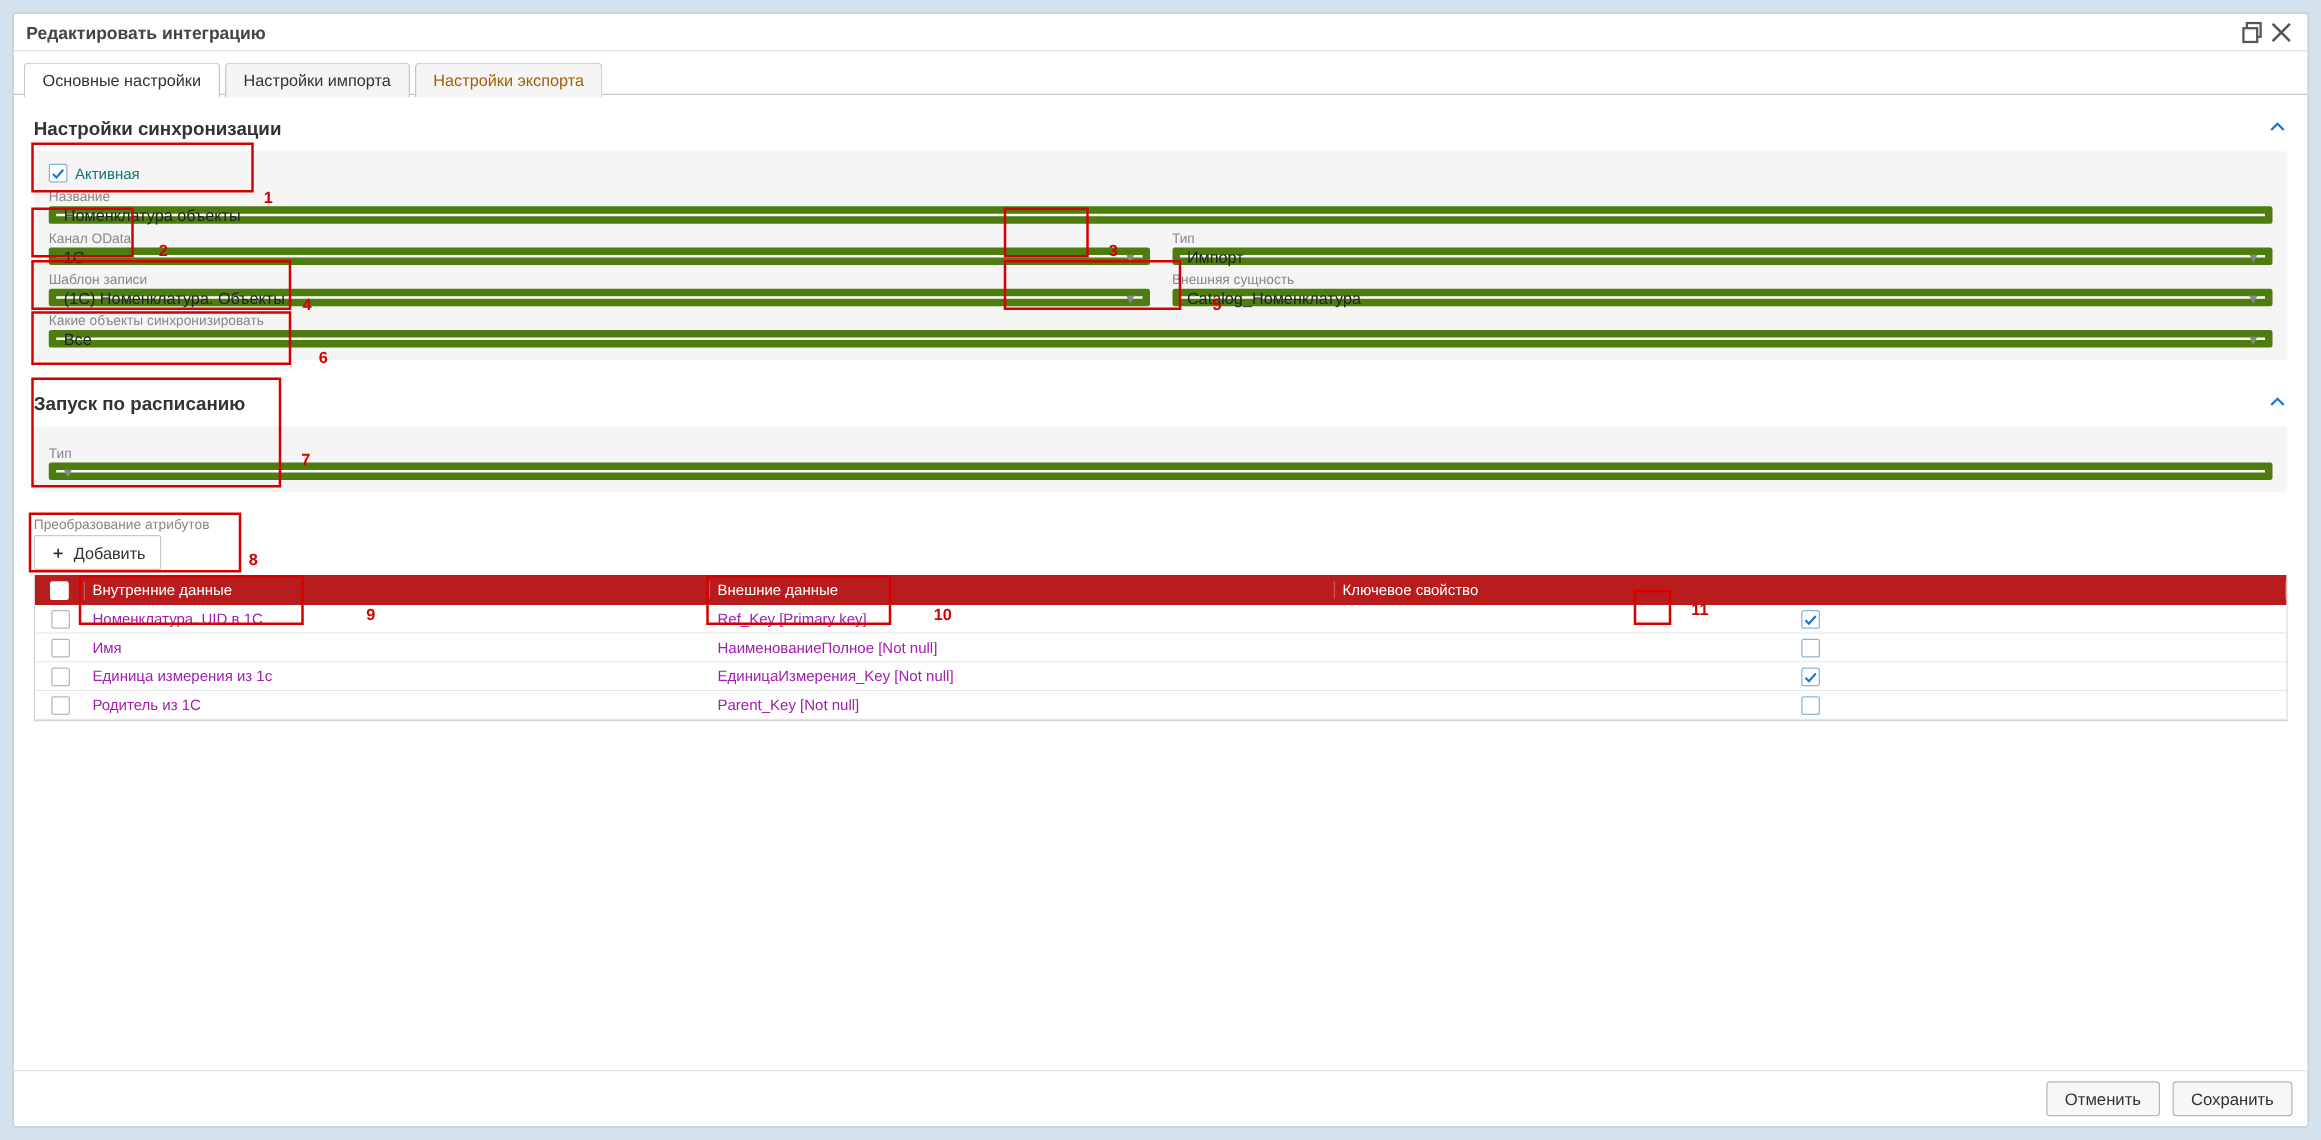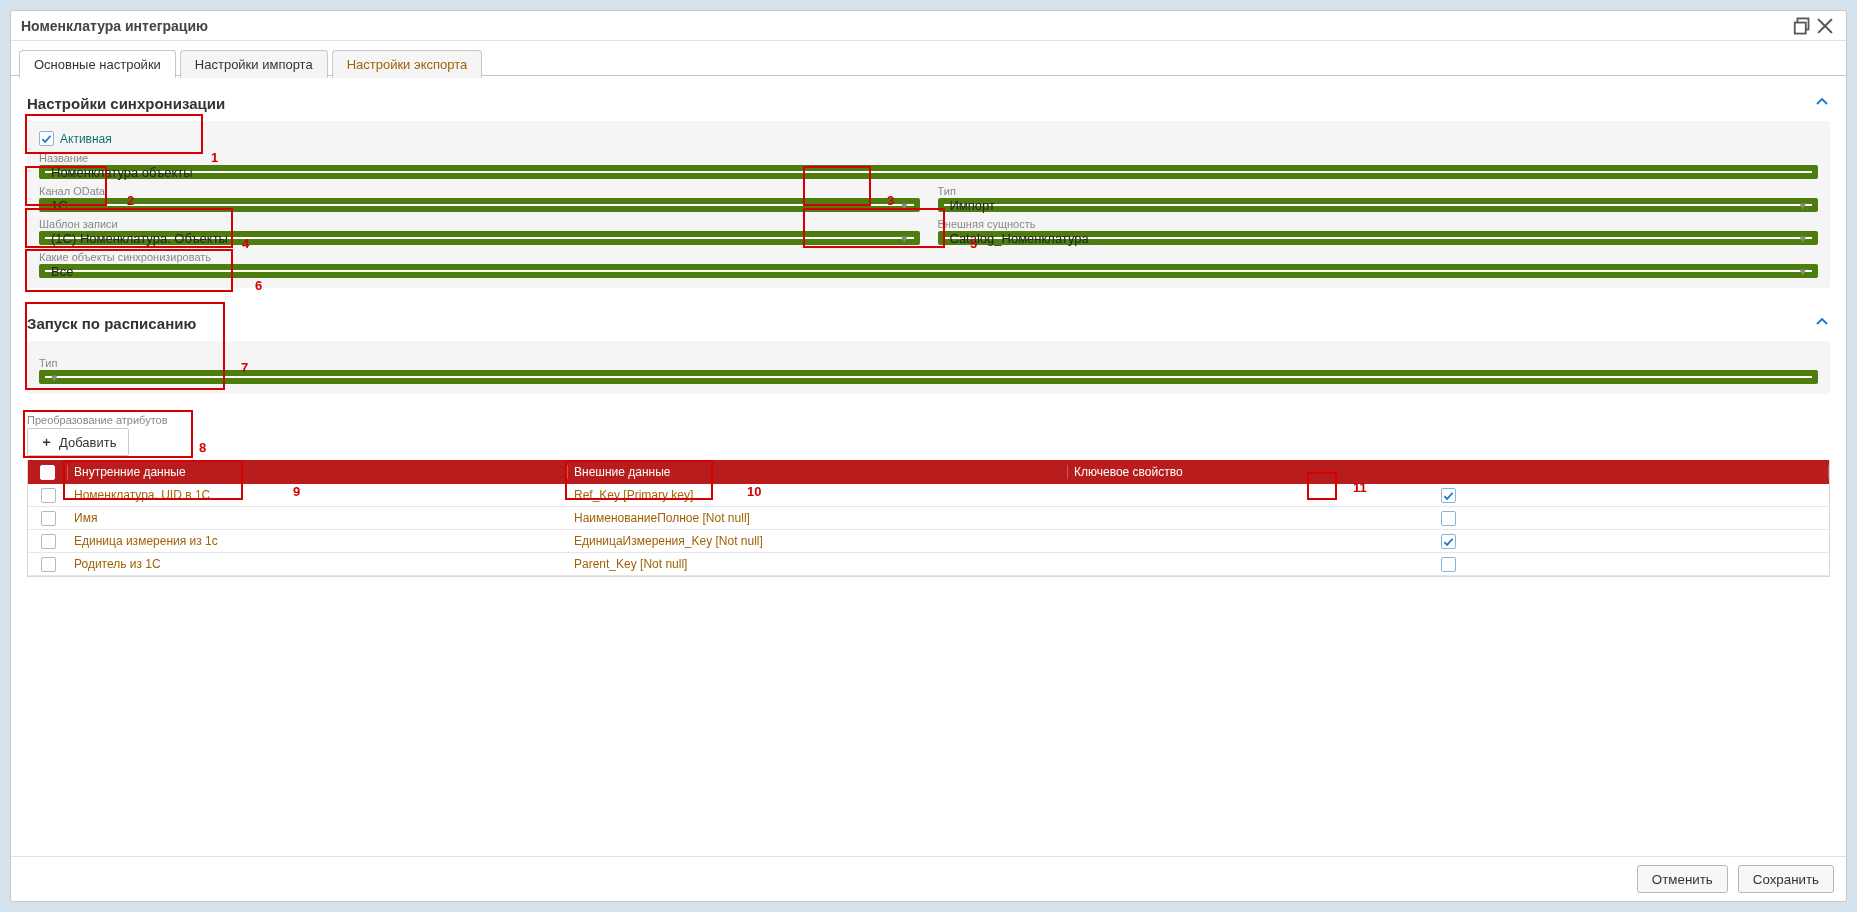--- a/index.html
+++ b/index.html
@@ -111,21 +111,21 @@
   display: grid; grid-template-columns: 40px 500px 500px 1fr;
   background: #b91c1c; color: #fff; height: 24px; align-items: center;
 }
 .grid-header .hcell { padding: 0 6px; font-size: 12px; border-right: 1px solid rgba(255,255,255,0.25); }
 .grid-header .hcheck { display: flex; align-items: center; justify-content: center; }
 .grid-row {
   display: grid; grid-template-columns: 40px 500px 500px 1fr;
   height: 23px; align-items: center; border-bottom: 1px solid #e6e6e6;
   background: #fff;
 }
-.grid-row .cell { padding: 0 6px; font-size: 12px; color: #a16207; white-space: nowrap; }
+.grid-row .cell { padding: 0 6px; font-size: 12px; color: #a21caf; white-space: nowrap; }
 .grid-row .rcheck { display: flex; align-items: center; justify-content: center; }
 .grid-row .keycell { display: flex; align-items: center; justify-content: center; }
 
 .hcheck .checkbox, .rcheck .checkbox { border-color: #aeb9c2; }
 .keycell .checkbox.checked { color: #1776cf; }
 
 
 .dlg-footer {
   border-top: 1px solid #e2e2e2;
   padding: 8px 12px;
@@ -137,21 +137,21 @@
 }
 
 .section-wrap { position: relative; margin-bottom: 18px; }
 .attr-wrap { position: relative; }
 </style>
 </head>
 <body>
 
 <div class="dialog">
   <div class="dlg-header">
-    <div class="dlg-title">Номенклатура интеграцию</div>
+    <div class="dlg-title">Редактировать интеграцию</div>
     <div class="spacer"></div>
     <div class="icon-btn">
       <svg viewBox="0 0 16 16" fill="none" stroke="currentColor" stroke-width="1.3">
         <rect x="4" y="2.5" width="8" height="8"></rect>
         <rect x="2" y="5.5" width="8" height="8" fill="#fff"></rect>
       </svg>
     </div>
     <div class="icon-btn">
       <svg viewBox="0 0 16 16" fill="none" stroke="currentColor" stroke-width="1.5">
         <line x1="3" y1="3" x2="13" y2="13"></line>

